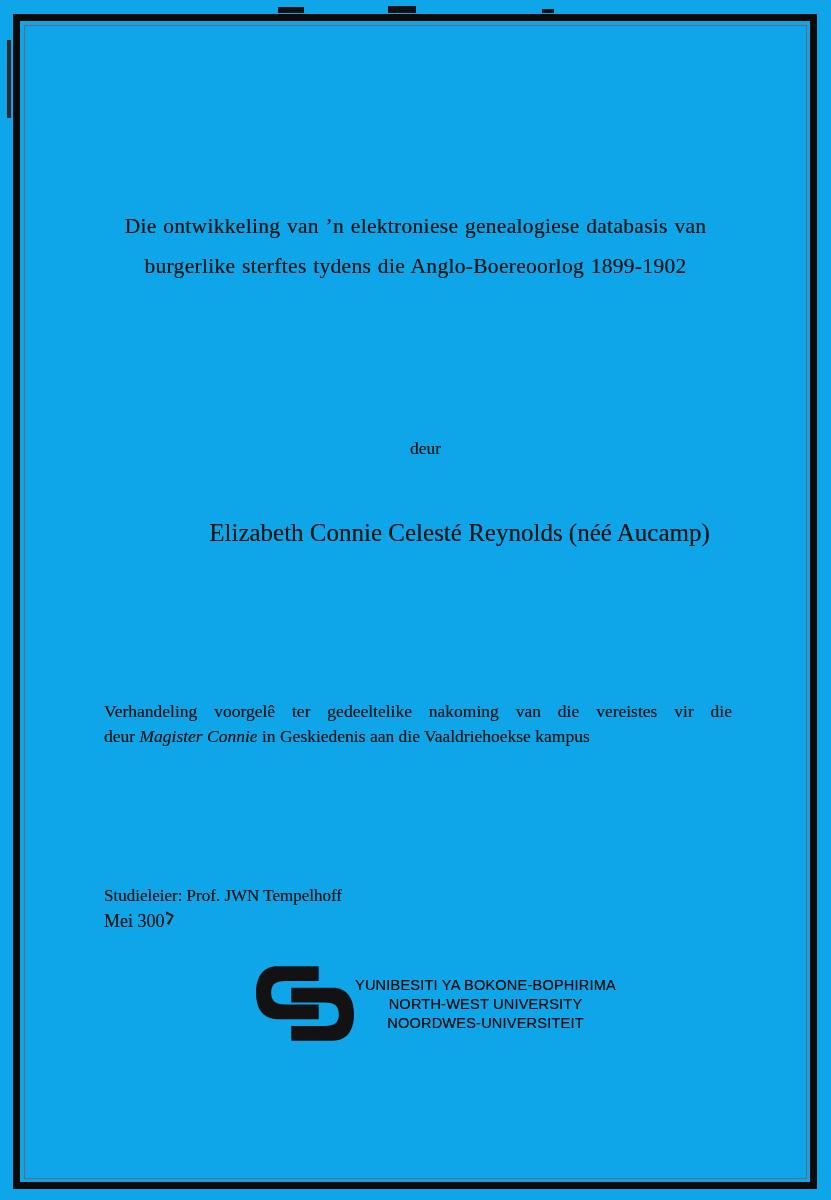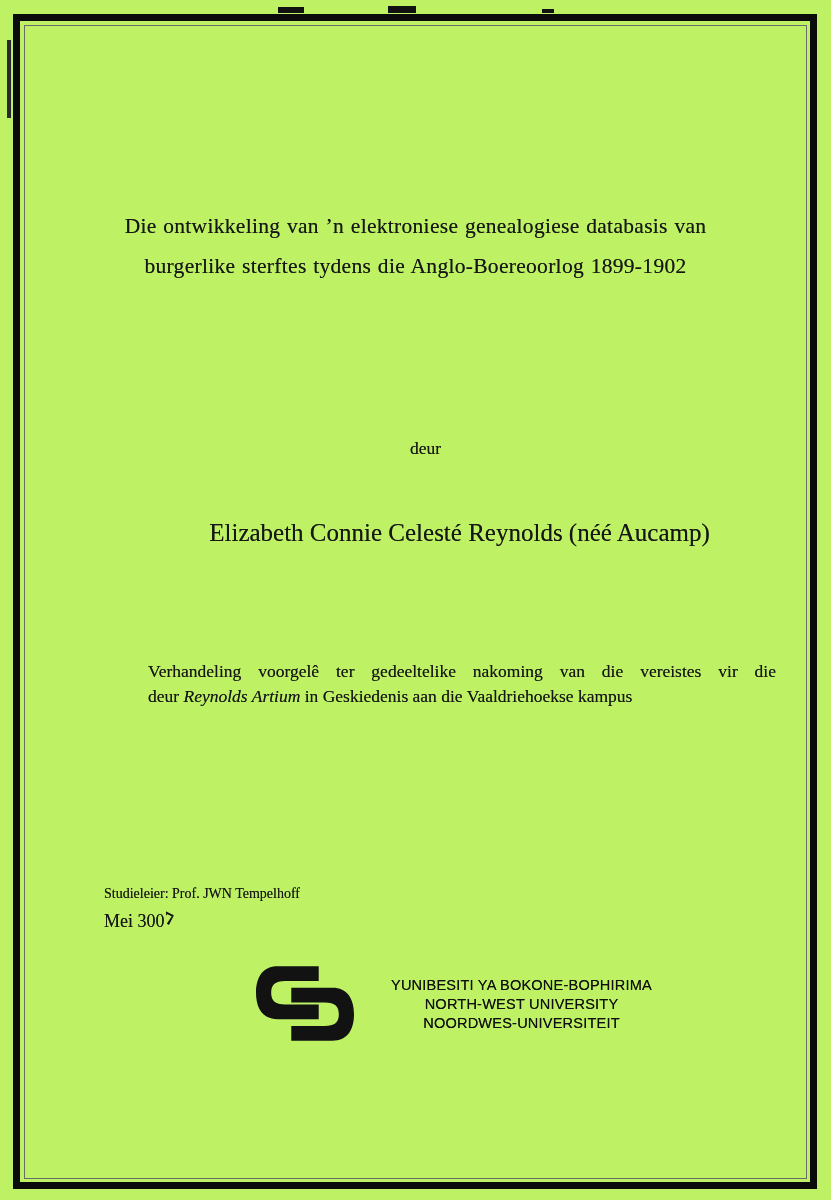--- a/index.html
+++ b/index.html
@@ -11,21 +11,21 @@
     position: relative;
     width: 831px;
     height: 1200px;
     overflow: hidden;
     font-family: "Liberation Serif", "DejaVu Serif", serif;
     color: #161616;
   }
   .scan-page {
     position: absolute;
     inset: 0;
-    background: #bef264;
+    background: #0ea5e9;
   }
   
   .frame-outer {
     position: absolute;
     left: 13px; top: 14px; right: 14px; bottom: 11px;
     border: 7px solid #0b0b0b;
   }
   .frame-inner {
     position: absolute;
     left: 24px; top: 25px; right: 24px; bottom: 21px;
@@ -62,58 +62,56 @@
 
   .author {
     top: 519px;
     font-size: 25px;
     margin-left: 44px;
   }
 
   .submission {
     position: absolute;
     left: 104px;
-    top: 659px;
+    top: 699px;
     width: 628px;
     font-size: 17.5px;
     line-height: 24.5px;
     text-shadow: 0 0 0.5px rgba(10,10,10,0.6);
-    margin-left: 44px;
   }
   .submission .line-just {
     text-align: justify;
     text-align-last: justify;
   }
   .submission .italic { font-style: italic; }
 
   .supervisor {
     left: 104px;
     width: 600px;
     top: 886px;
-    font-size: 14px;
+    font-size: 17px;
   }
   .date-line {
     left: 104px;
     width: 600px;
     top: 911px;
     font-size: 18px;
   }
   .seven-glyph {
     display: inline-block;
     transform: skewY(26deg) translateY(-2px);
     font-weight: bold;
   }
 
   .logo {
     position: absolute;
     left: 256px;
     top: 966px;
     display: flex;
     align-items: flex-start;
-    gap: 36px;
   }
   .logo-mark { display: block; }
   .logo-text {
     margin-top: 9px;
     margin-left: 1px;
     font-family: "Liberation Sans", "DejaVu Sans", sans-serif;
     font-size: 15.5px;
     line-height: 19px;
     letter-spacing: 0.2px;
     text-align: center;
@@ -139,21 +137,21 @@
 
   <div class="txt centered title-line title-1">Die ontwikkeling van ’n elektroniese genealogiese databasis van</div>
   <div class="txt centered title-line title-2">burgerlike sterftes tydens die Anglo-Boereoorlog 1899-1902</div>
 
   <div class="txt centered byline">deur</div>
 
   <div class="txt centered author">Elizabeth Connie Celesté Reynolds (néé Aucamp)</div>
 
   <div class="submission">
     <div class="line-just">Verhandeling voorgelê ter gedeeltelike nakoming van die vereistes vir die</div>
-    <div><span>deur </span><span class="italic">Reynolds Artium</span><span> in Geskiedenis aan die Vaaldriehoekse kampus</span></div>
+    <div><span>deur </span><span class="italic">Magister Connie</span><span> in Geskiedenis aan die Vaaldriehoekse kampus</span></div>
   </div>
 
   <div class="txt supervisor">Studieleier: Prof. JWN Tempelhoff</div>
 
   <div class="txt date-line"><span>Mei 300</span><span class="seven-glyph">7</span></div>
 
   <div class="logo">
     <svg class="logo-mark" width="98" height="75" viewBox="0 0 100 76">
 
       <path id="linkpath2" fill="#121212" transform="translate(100,76) rotate(180)" d="M 22 0 H 64 V 15 H 30 C 19 15 15.5 19.5 15.5 27 C 15.5 34.5 19 39 30 39 H 64 V 54 H 22 C 7 54 0 43 0 27 C 0 11 7 0 22 0 Z"></path>

